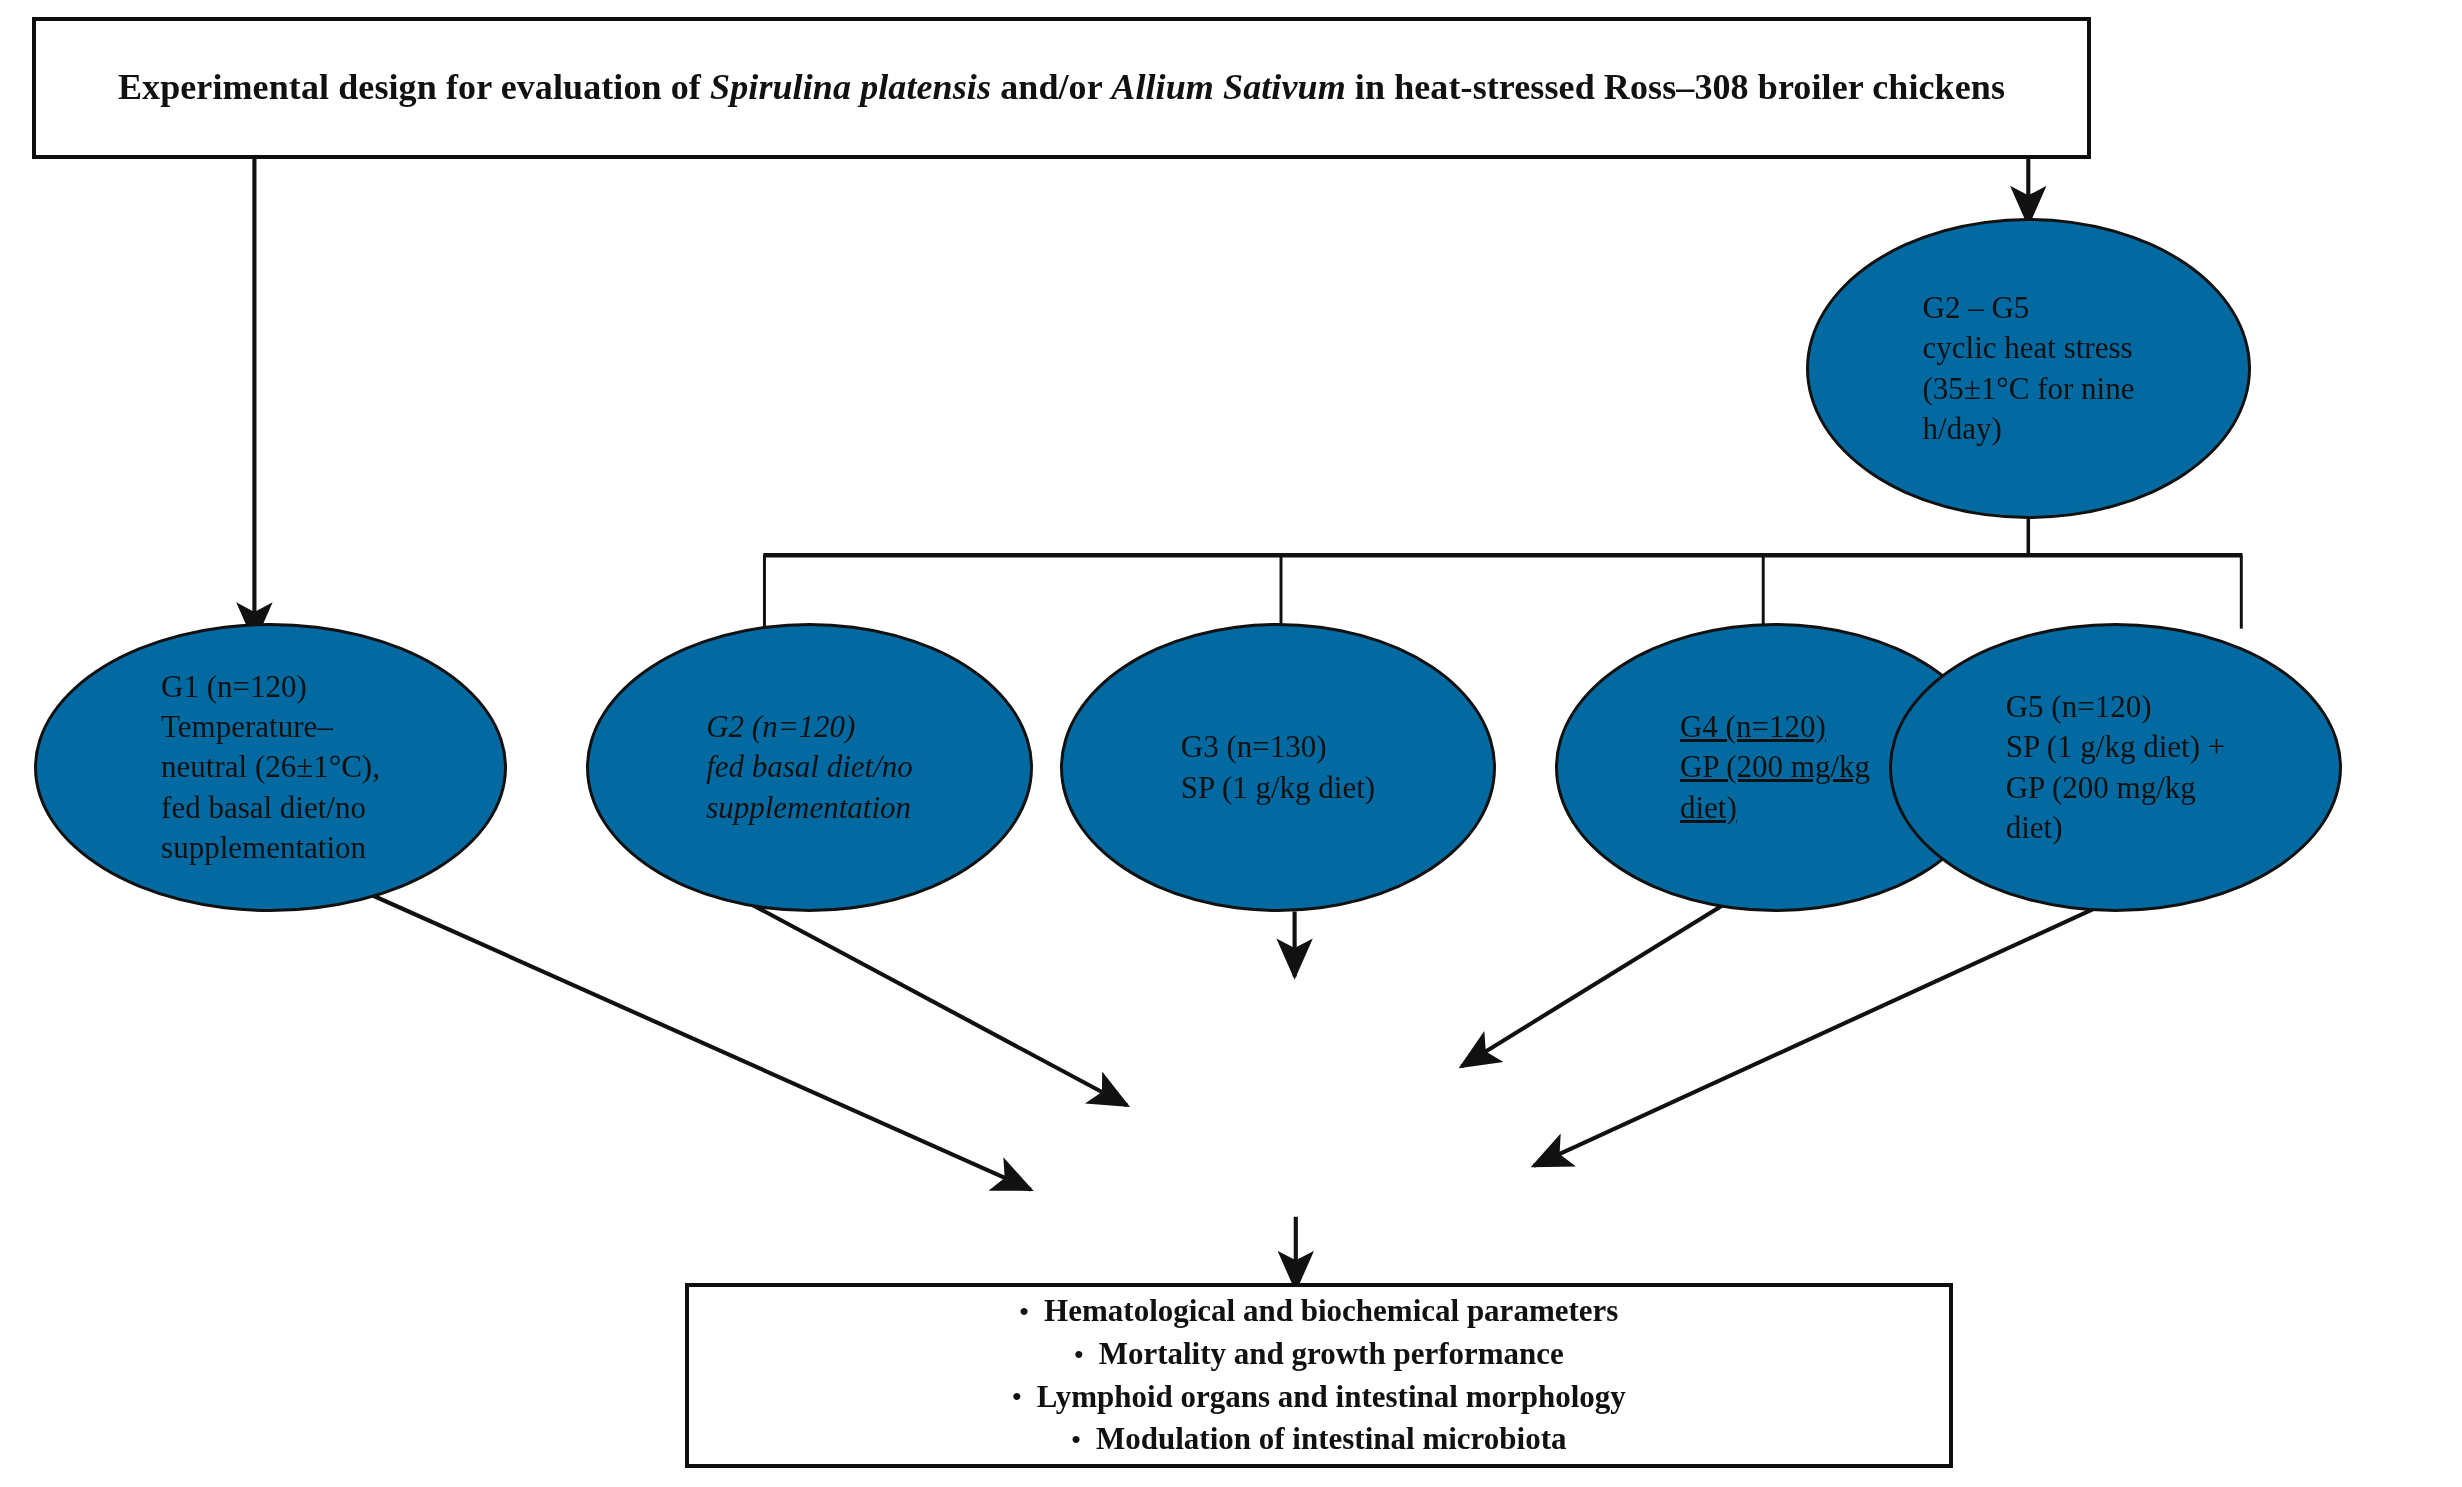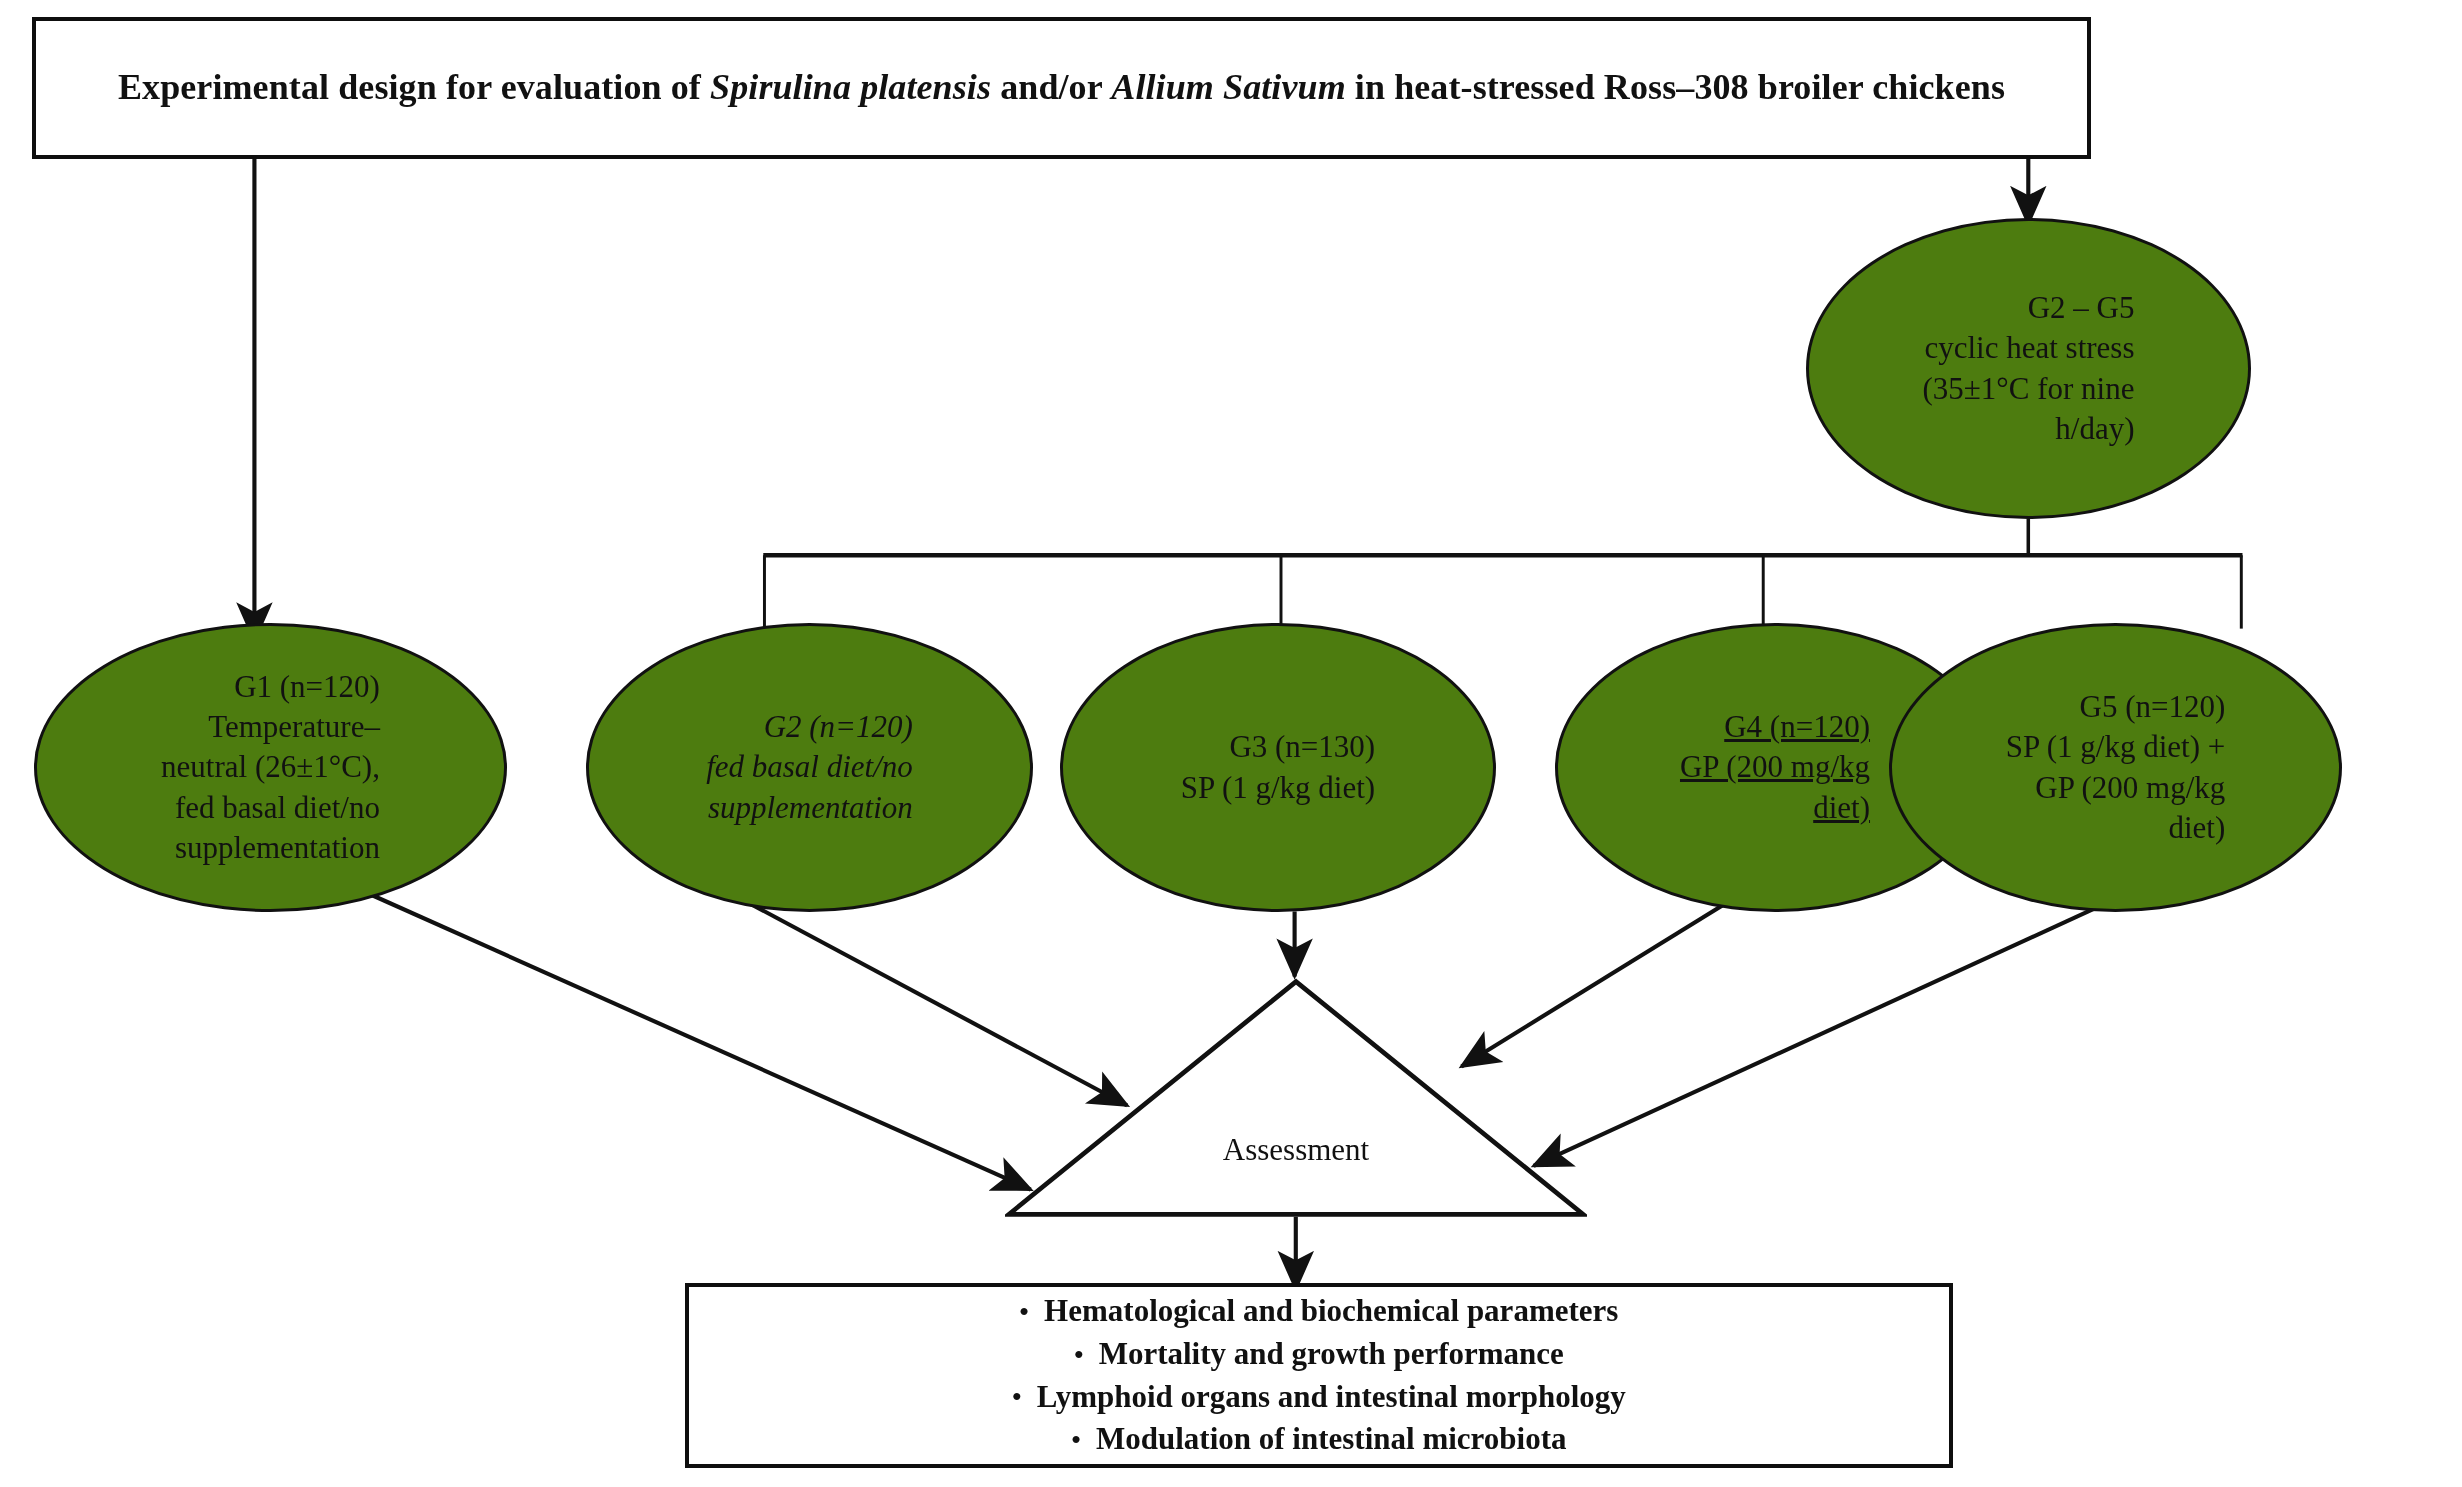--- a/index.html
+++ b/index.html
@@ -51,25 +51,25 @@
     padding: 0 24px;
   }
   .title-text i { font-style: italic; }
 
   
   .ellipse {
     position: absolute;
     box-sizing: border-box;
     border: 3.6px solid #111111;
     border-radius: 50%;
-    background: #4d7c0f;
+    background: #0369a1;
     display: flex;
     align-items: center;
     justify-content: center;
-    text-align: right;
+    text-align: left;
   }
   .ellipse .etext {
     font-size: 31px;
     line-height: 1.30;
     padding: 0 7px;
     white-space: pre-line;
   }
 
   .heat-ellipse {
     left: 1806px;
@@ -209,26 +209,20 @@
 GP (200 mg/kg
 diet)</div>
   </div>
   <div class="ellipse grp grp-g5">
     <div class="etext">G5 (n=120)
 SP (1 g/kg diet) +
 GP (200 mg/kg
 diet)</div>
   </div>
 
-  <div class="triangle-wrap">
-    <svg viewBox="0 0 984 406" xmlns="http://www.w3.org/2000/svg">
-      <polygon points="492,6 978,400 6,400" fill="#ffffff" stroke="#111111" stroke-width="8" stroke-linejoin="miter"></polygon>
-    </svg>
-    <div class="triangle-label">Assessment</div>
-  </div>
 
   <div class="outcome-box">
     <ul class="outcome-list">
       <li><span class="bullet">•</span><span>Hematological and biochemical parameters</span></li>
       <li><span class="bullet">•</span><span>Mortality and growth performance</span></li>
       <li><span class="bullet">•</span><span>Lymphoid organs and intestinal morphology</span></li>
       <li><span class="bullet">•</span><span>Modulation of intestinal microbiota</span></li>
     </ul>
   </div>
 

